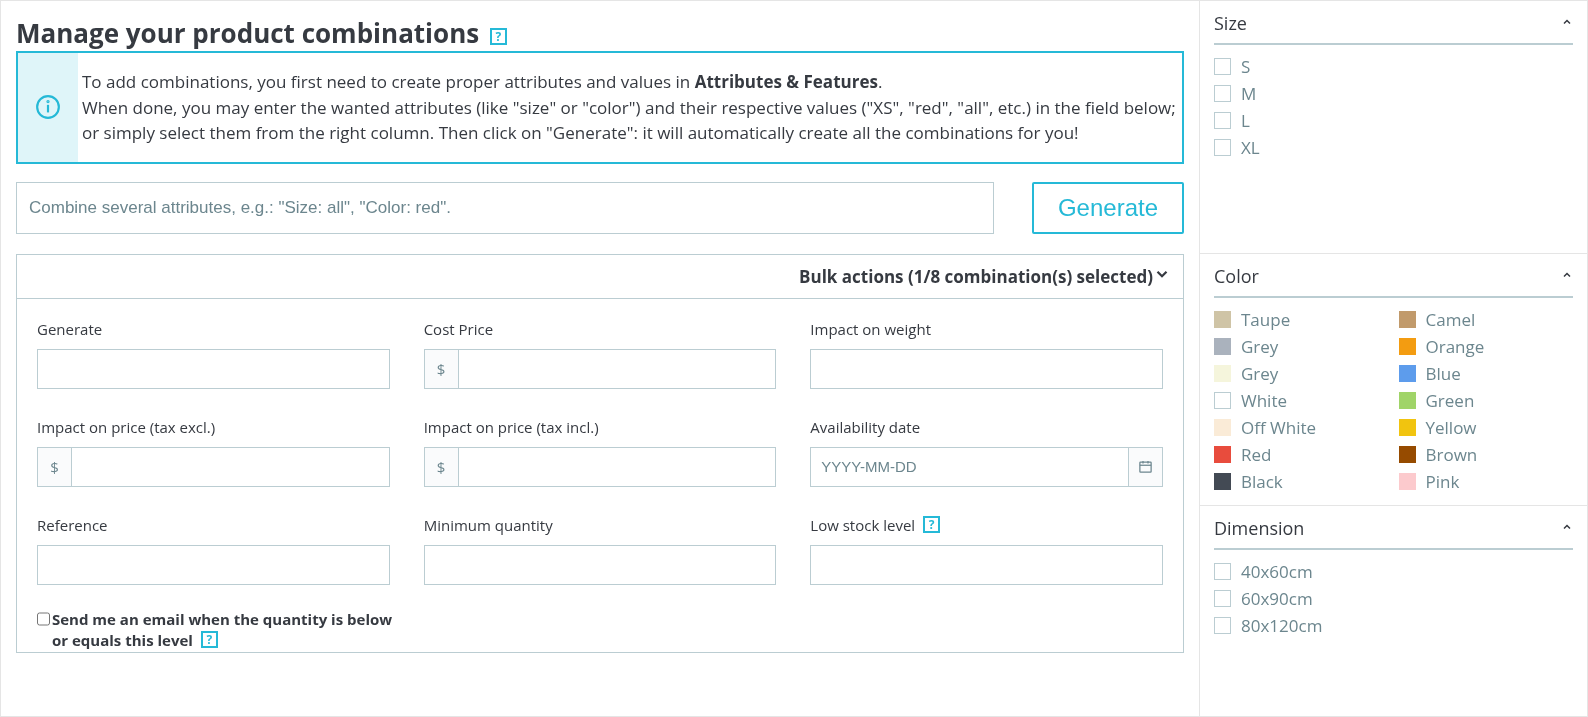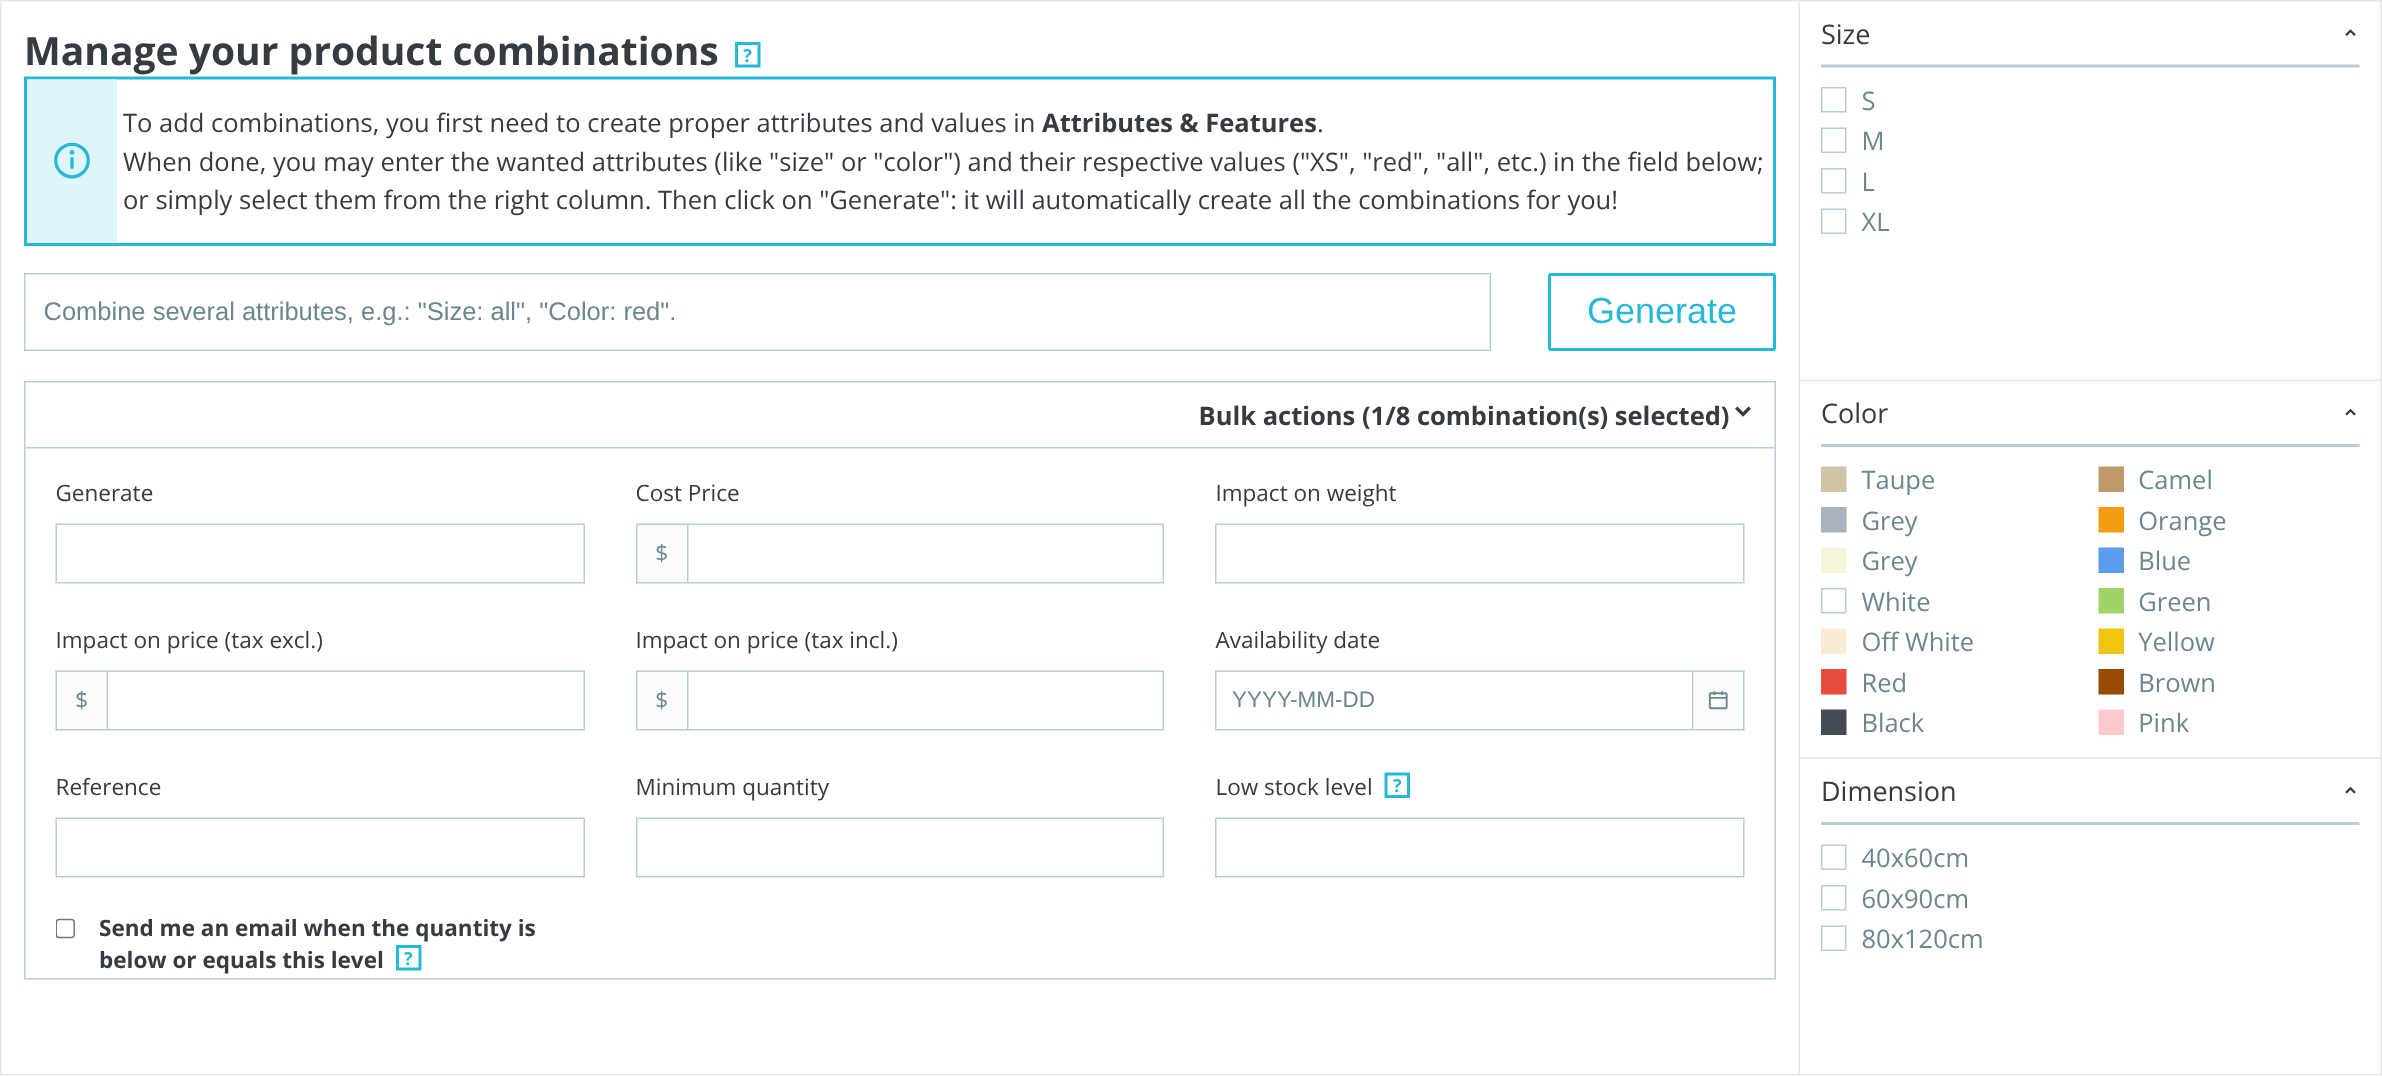--- a/index.html
+++ b/index.html
@@ -147,21 +147,21 @@
     border: 1px solid #bbcdd2;
     padding: 0 10px;
     font-size: 15px;
     height: 100%;
   }
   .field input::placeholder { color: #6c868e; }
   .email-row {
     margin-top: 24px;
     display: flex;
     align-items: flex-start;
-    gap: 16px;
+    gap: 2px;
     max-width: 360px;
     font-size: 15px;
   }
   .email-row input[type="checkbox"] {
     margin-top: 3px;
     width: 14px; height: 14px;
   }
   .email-row .txt { font-weight: 700; line-height: 1.45; }
 
   

